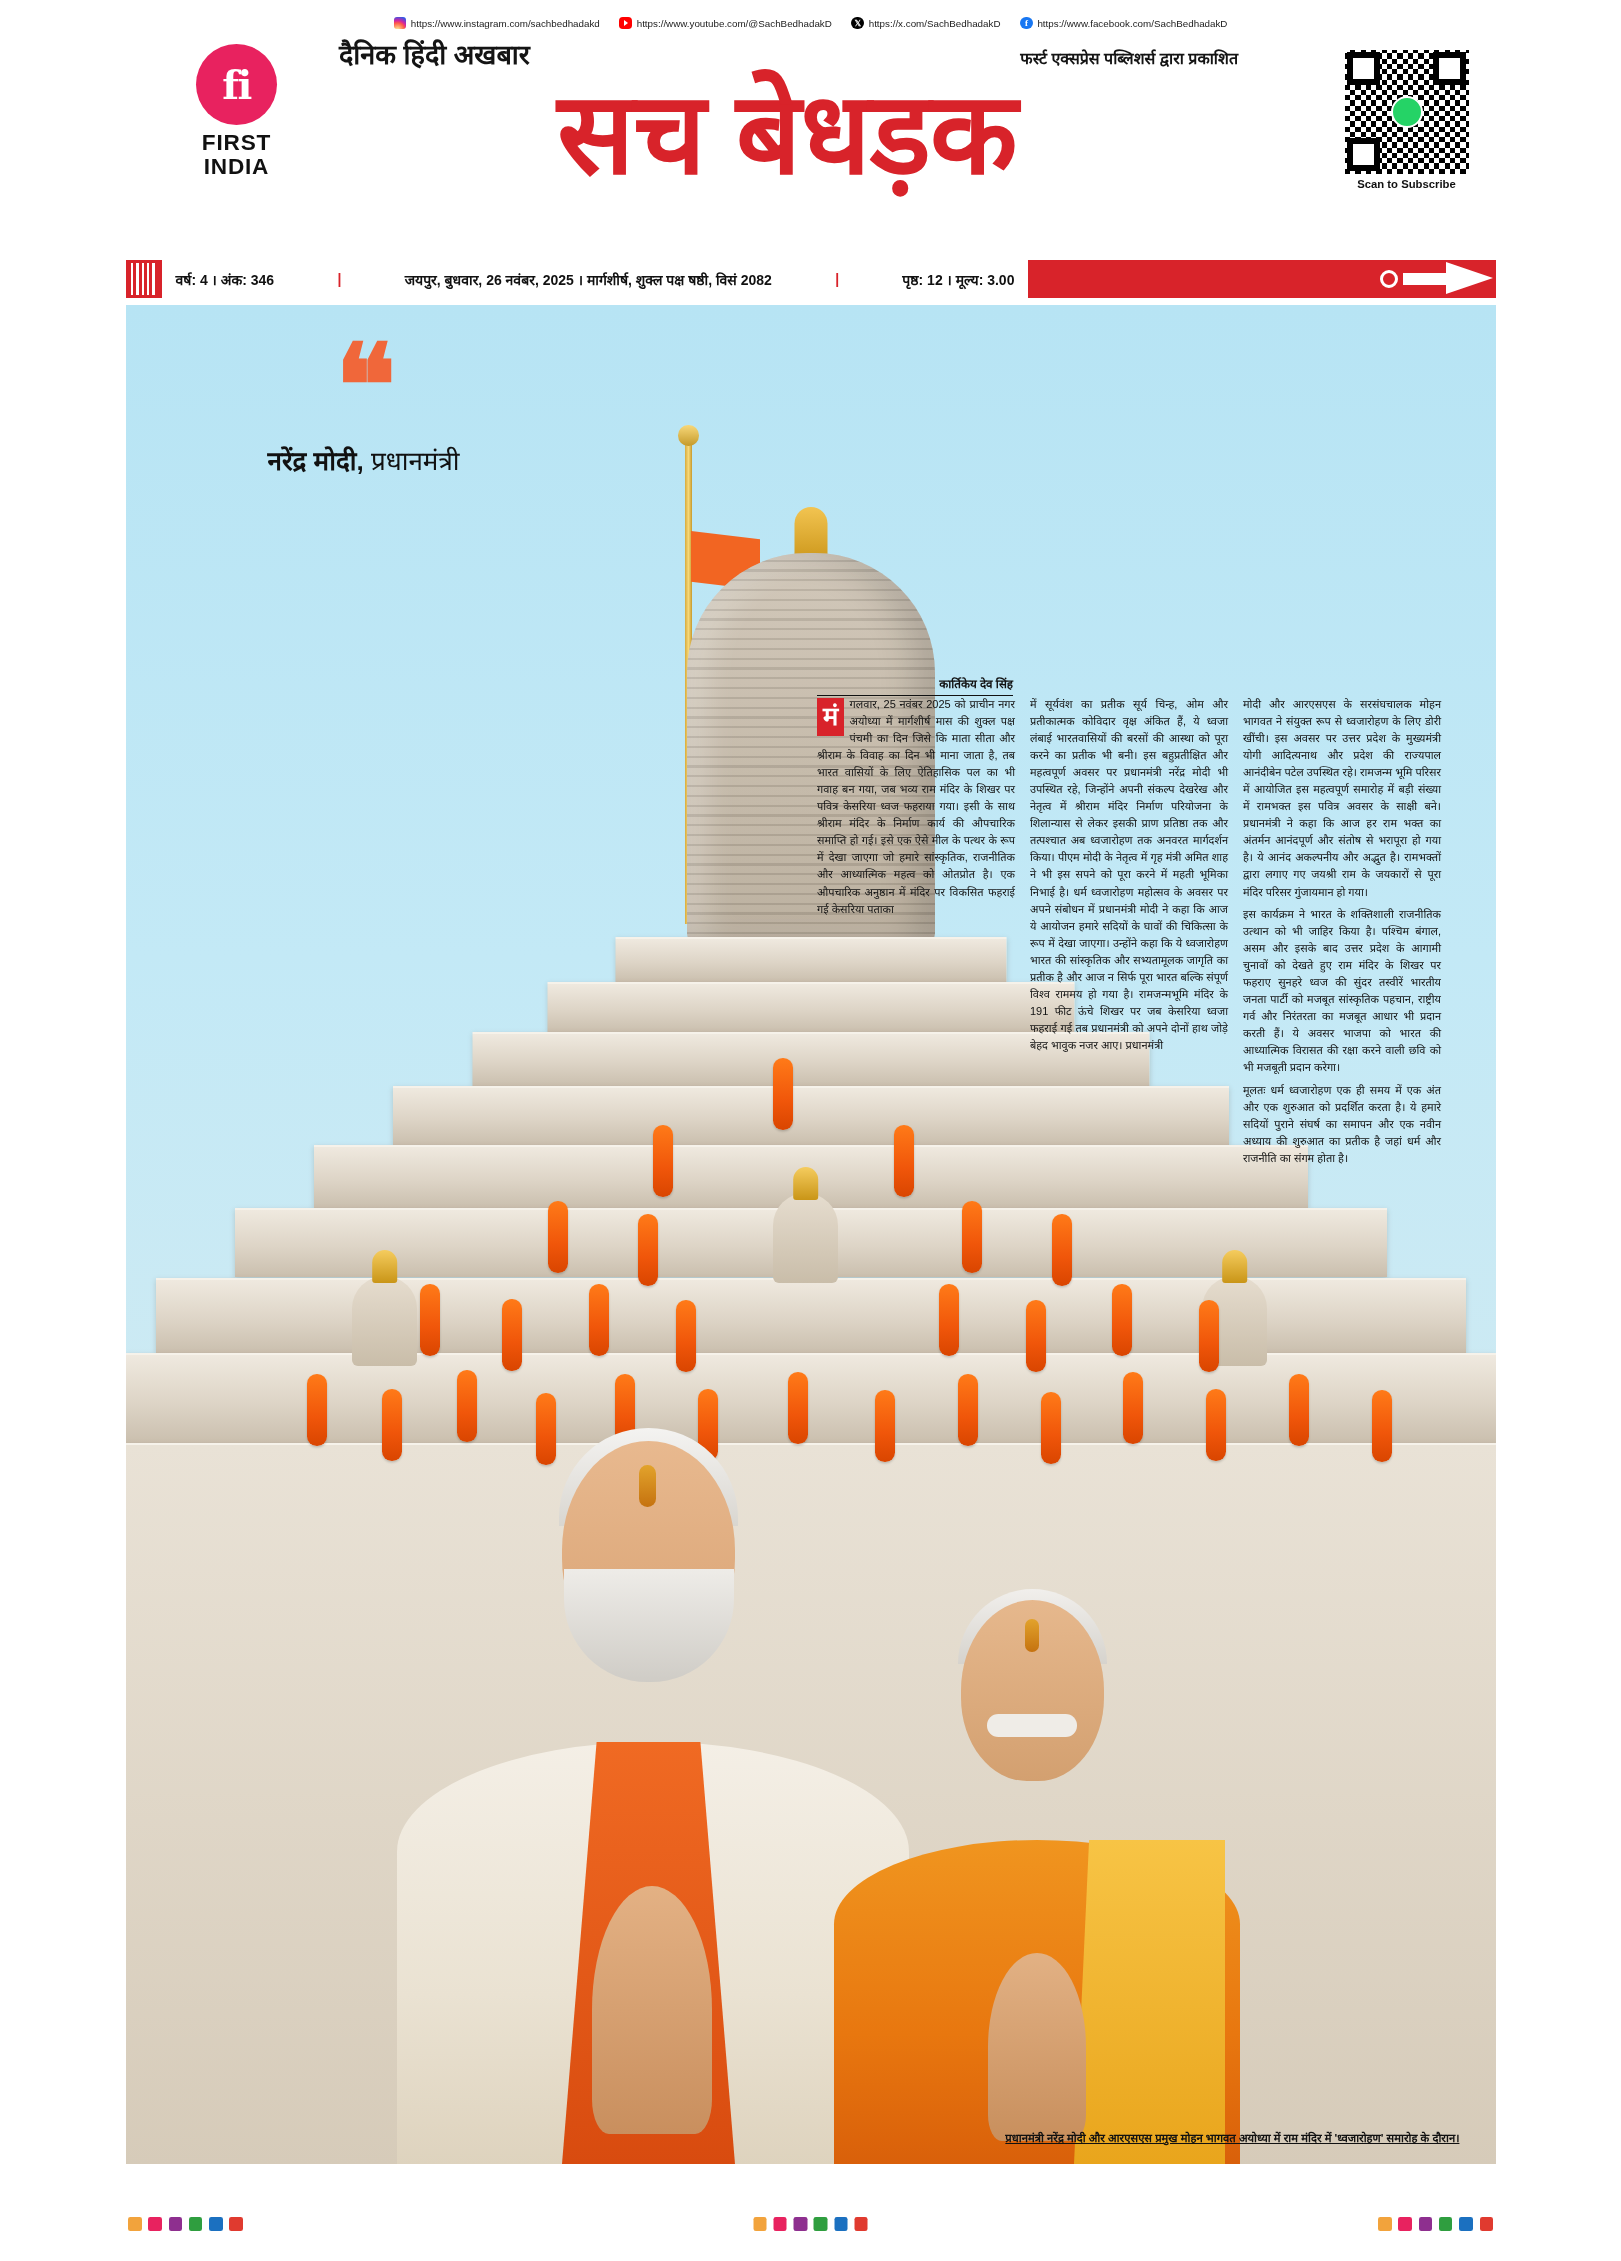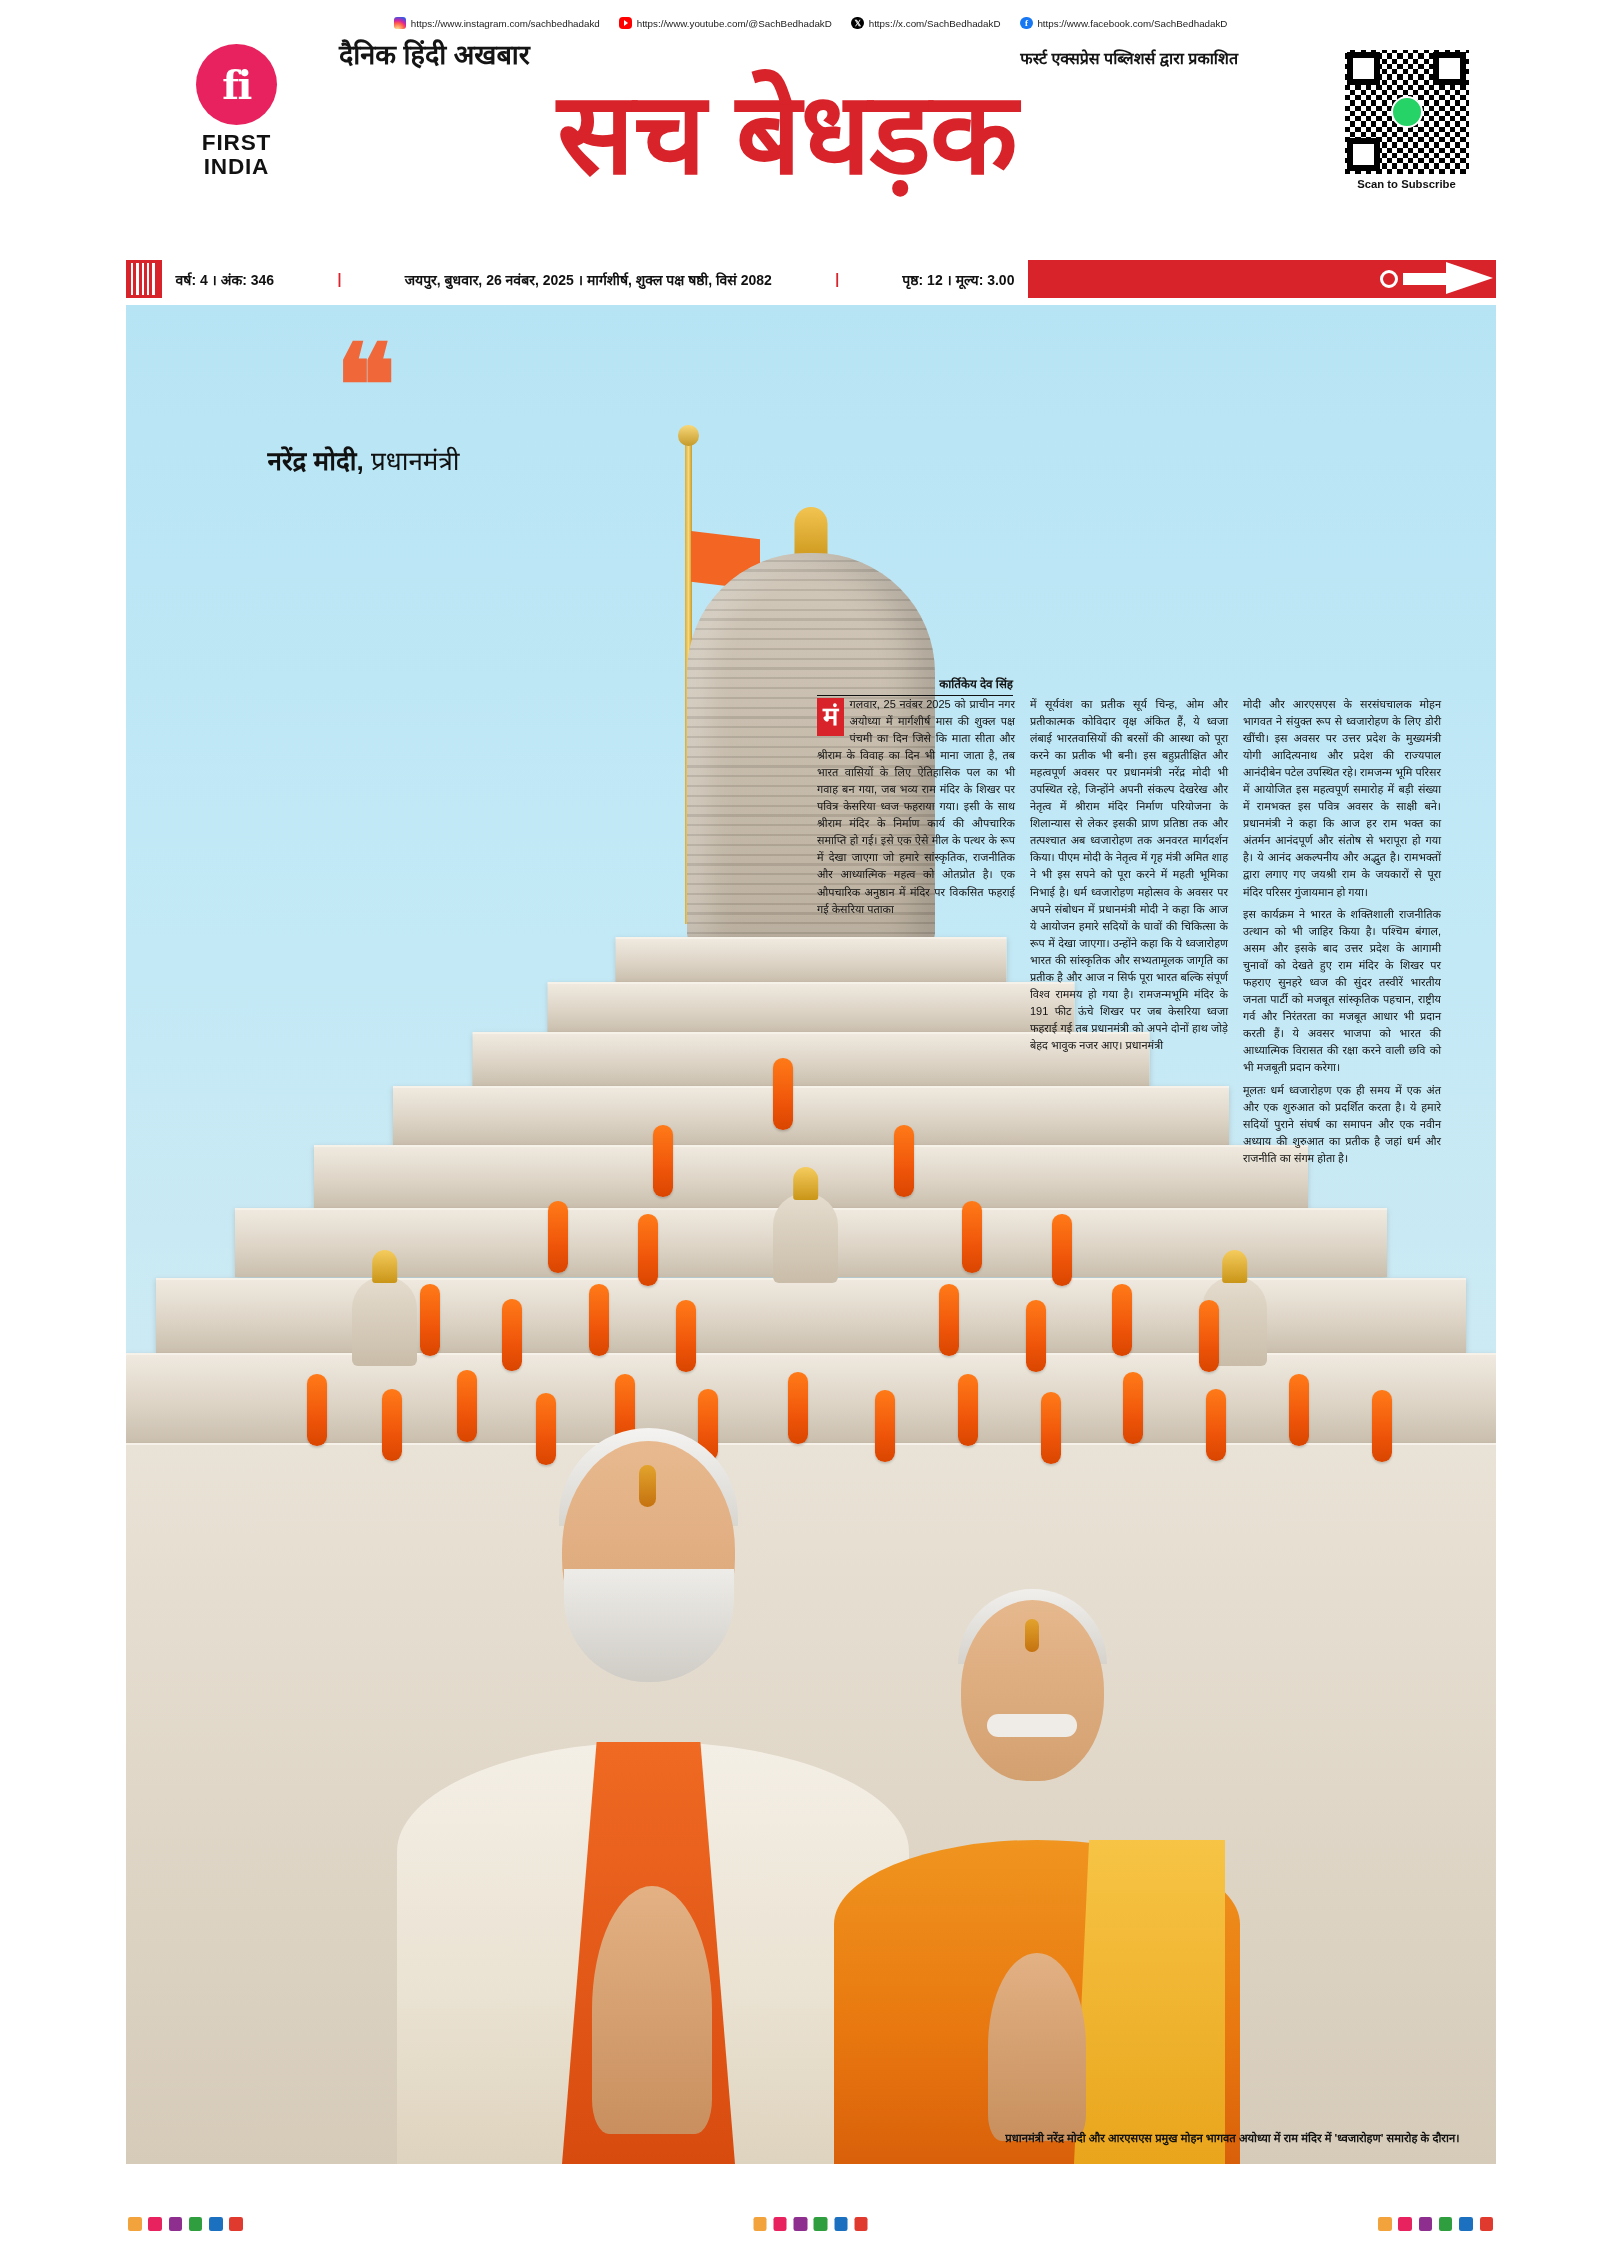--- a/index.html
+++ b/index.html
@@ -292,21 +292,21 @@
     font-size: 25.6px; font-weight: bold;
     line-height: 1;
     padding: 5.3px 6px 6.8px 6px;
     margin: 2.3px 5.3px 0 0;
   }
 
   
   .photo-caption {
     position: absolute; right: 22.6px; bottom: 16.6px; width: 482px;
     text-align: center; font-size: 11.3px; line-height: 1.5; color: #111;
-    z-index: 9; font-weight: bold;
+    z-index: 9; font-weight: bold; text-decoration: underline;
   }
 
   
   .footer-dots { position:absolute; bottom: 29px; left:0; width:100%; height: 15px;}
   .dotset { position:absolute; display:flex; gap:6.8px; }
   .dotset span { width: 13.5px; height: 13.5px; border-radius: 2.3px; display:block;}
   .dotset.left { left: 128px; }
   .dotset.mid { left: 50%; transform: translateX(-50%); }
   .dotset.right { right: 128px; }
 </style>

